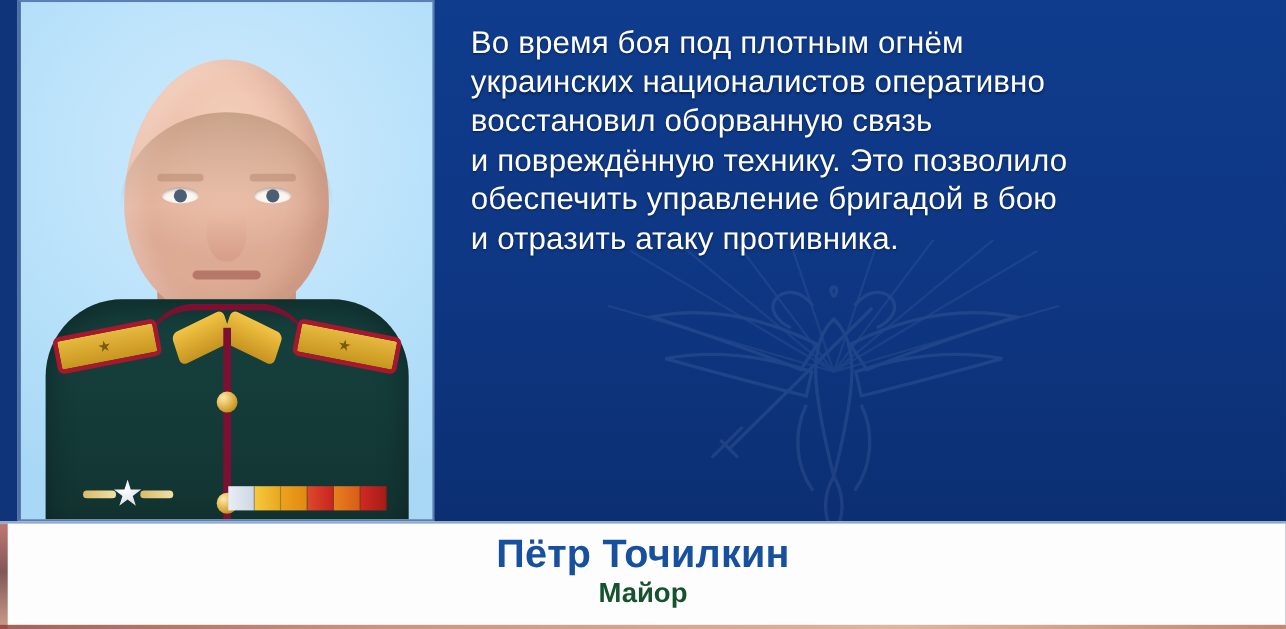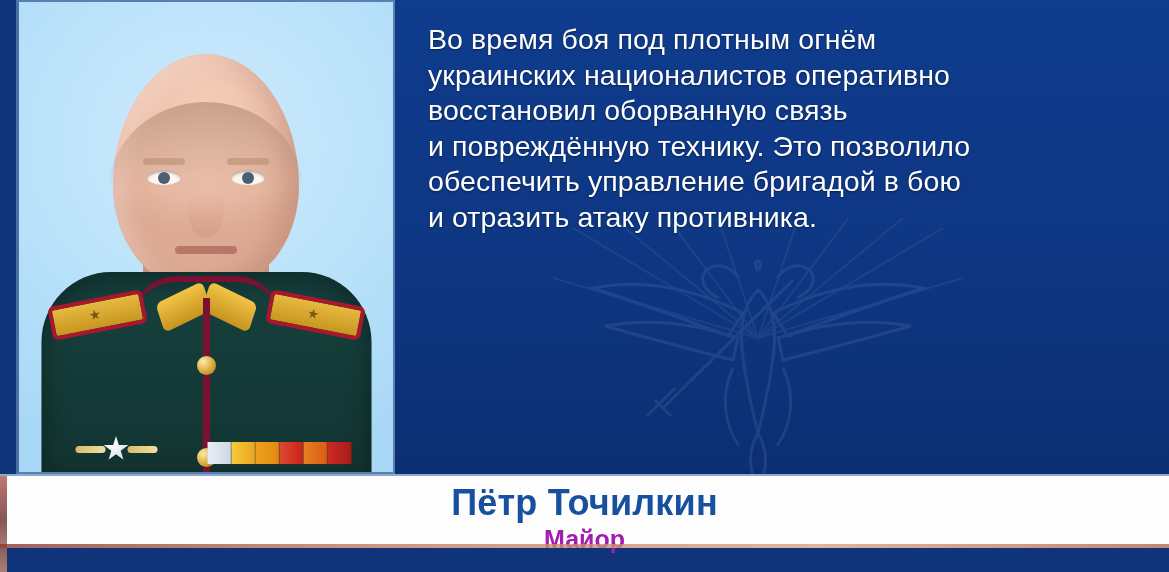--- a/index.html
+++ b/index.html
@@ -305,21 +305,21 @@
     text-shadow: 0 1px 2px rgba(0,0,0,.45);
     white-space: pre-line;
   }
 
   
   .name-bar {
     position: absolute;
     left: 0;
     top: 474px;
     width: 1169px;
-    height: 74px;
+    height: 98px;
     background: #fdfdfd;
     border-top: 2px solid #8fa9cd;
     box-sizing: border-box;
     text-align: center;
   }
   .name-bar .edge-left {
     position: absolute;
     left: 0; top: 0;
     width: 7px;
     height: 98px;
@@ -340,21 +340,21 @@
     font-size: 36px;
     font-weight: 700;
     color: #17509e;
     letter-spacing: .2px;
     line-height: 42px;
   }
   .person-rank {
     display: block;
     font-size: 25px;
     font-weight: 700;
-    color: #a21caf;
+    color: #14532d;
     line-height: 30px;
   }
 </style>
 </head>
 <body>
 
 <div id="card">
 
   <div class="top-region">
 

